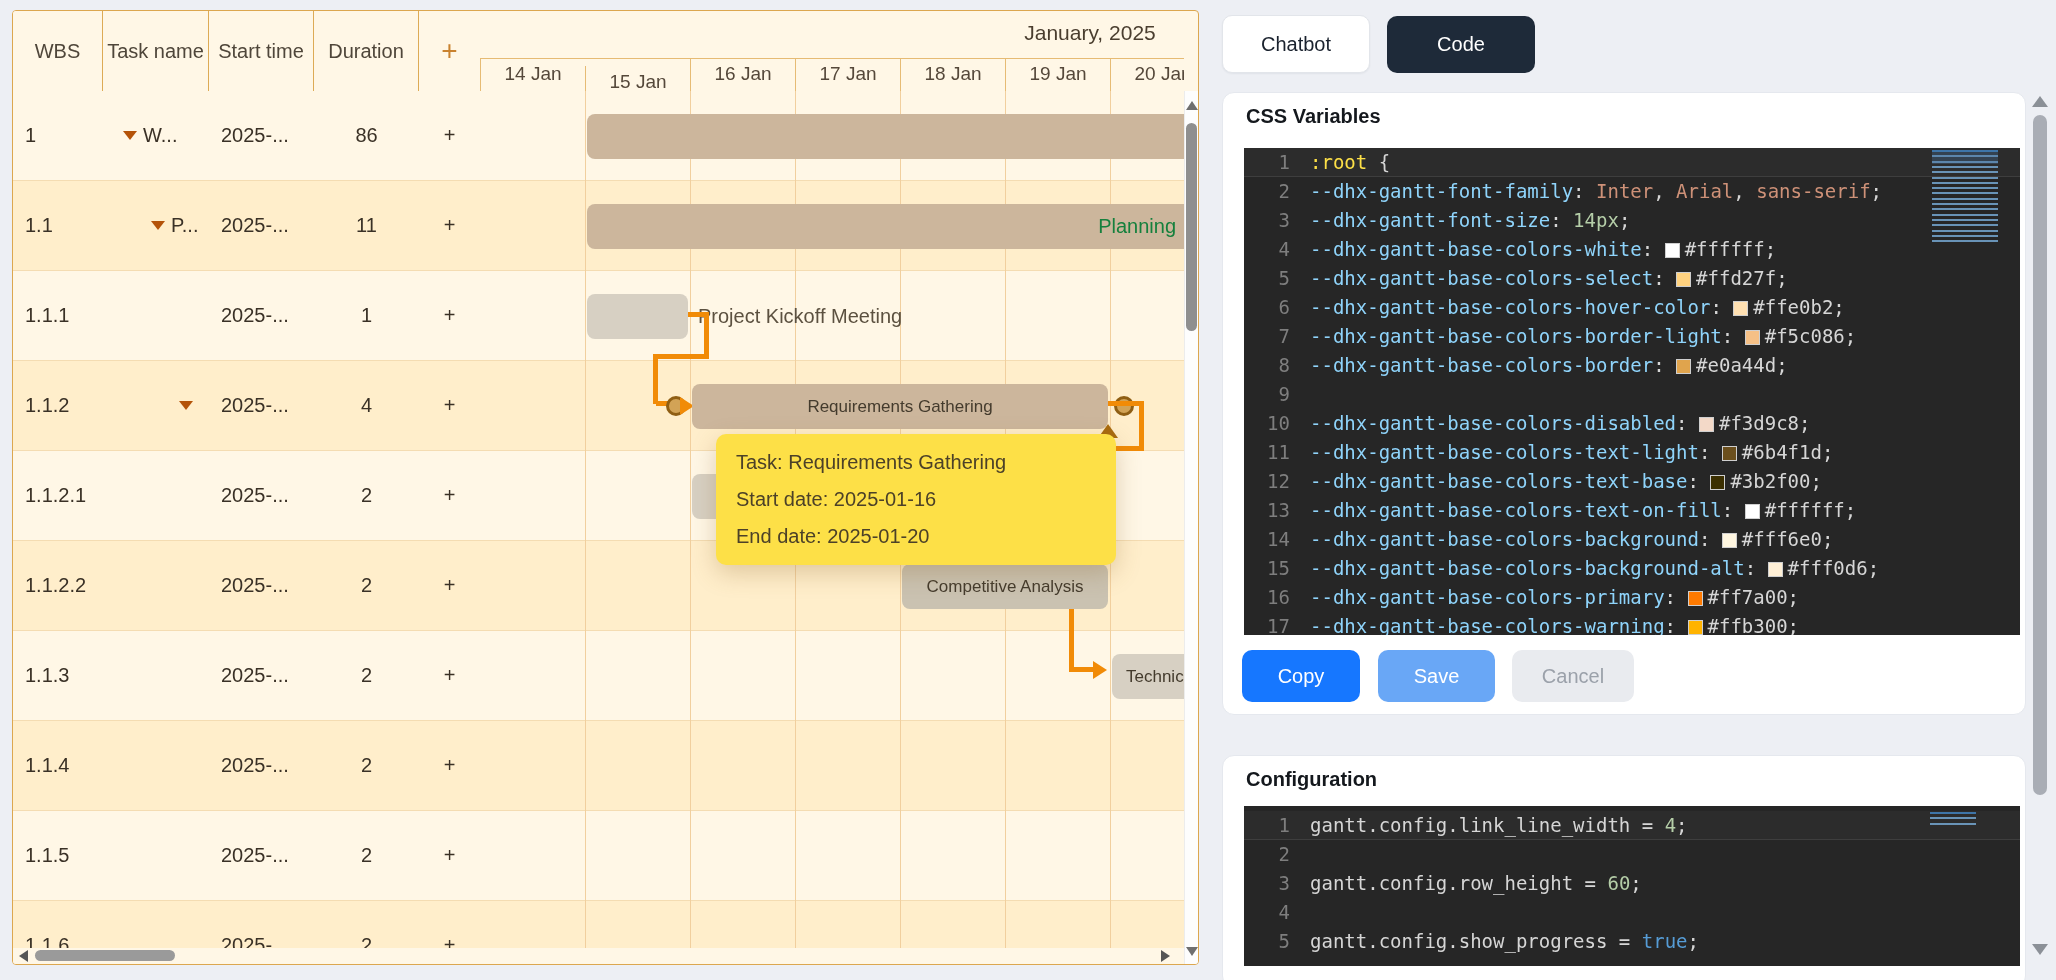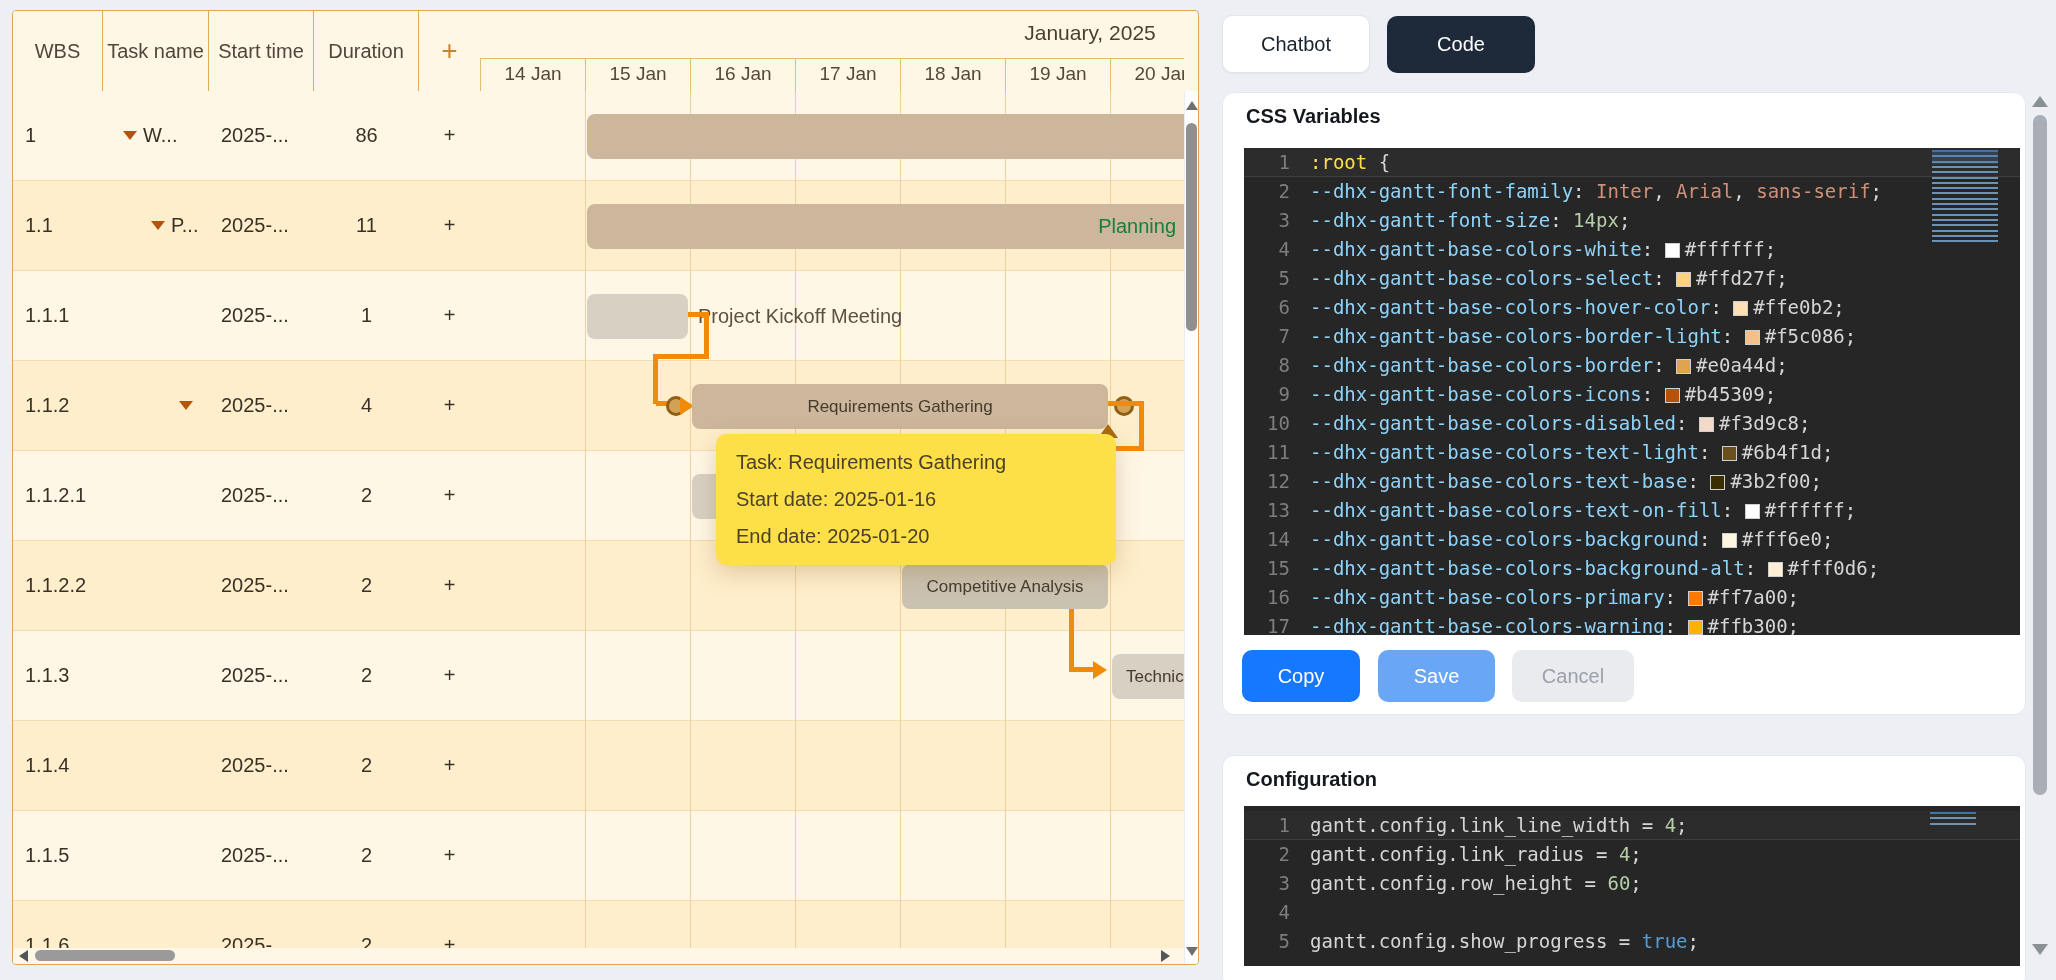--- a/index.html
+++ b/index.html
@@ -191,21 +191,21 @@
           <div class="g-add">+</div>
         </div>
       </div>
 
     <div class="tl-header">
       <div class="month-row">
         <div class="month-label">January, 2025</div>
       </div>
       <div>
           <div class="day-cell" style="left: 0px;">14 Jan</div>
-          <div class="day-cell" style="left: 105px;">15 Jan</div>
+          <div class="day-cell" style="left: 105px; margin-top: 8px;">15 Jan</div>
           <div class="day-cell" style="left: 210px;">16 Jan</div>
           <div class="day-cell" style="left: 315px;">17 Jan</div>
           <div class="day-cell" style="left: 420px;">18 Jan</div>
           <div class="day-cell" style="left: 525px;">19 Jan</div>
           <div class="day-cell" style="left: 630px;">20 Jan</div>
         </div>
     </div>
 
     <div class="tl-body">
         <div class="tl-row alt" style="top: 810px;"></div>
@@ -288,21 +288,21 @@
   <div class="editor editor1">
     <div>
         <div class="cl active"><div class="ln">1</div><div class="code"><span class="tk-sel">:root</span><span class="tk-pln"> {</span></div></div>
         <div class="cl"><div class="ln">2</div><div class="code"><span class="tk-prop">--dhx-gantt-font-family</span><span class="tk-pln">: </span><span class="tk-val">Inter</span><span class="tk-pln">, </span><span class="tk-val">Arial</span><span class="tk-pln">, </span><span class="tk-val">sans-serif</span><span class="tk-pln">;</span></div></div>
         <div class="cl"><div class="ln">3</div><div class="code"><span class="tk-prop">--dhx-gantt-font-size</span><span class="tk-pln">: </span><span class="tk-num">14px</span><span class="tk-pln">;</span></div></div>
         <div class="cl"><div class="ln">4</div><div class="code"><span class="tk-prop">--dhx-gantt-base-colors-white</span><span class="tk-pln">: </span><div class="swatch" style="background: rgb(255, 255, 255);"></div><span class="tk-pln">#ffffff</span><span class="tk-pln">;</span></div></div>
         <div class="cl"><div class="ln">5</div><div class="code"><span class="tk-prop">--dhx-gantt-base-colors-select</span><span class="tk-pln">: </span><div class="swatch" style="background: rgb(255, 210, 127);"></div><span class="tk-pln">#ffd27f</span><span class="tk-pln">;</span></div></div>
         <div class="cl"><div class="ln">6</div><div class="code"><span class="tk-prop">--dhx-gantt-base-colors-hover-color</span><span class="tk-pln">: </span><div class="swatch" style="background: rgb(255, 224, 178);"></div><span class="tk-pln">#ffe0b2</span><span class="tk-pln">;</span></div></div>
         <div class="cl"><div class="ln">7</div><div class="code"><span class="tk-prop">--dhx-gantt-base-colors-border-light</span><span class="tk-pln">: </span><div class="swatch" style="background: rgb(245, 192, 134);"></div><span class="tk-pln">#f5c086</span><span class="tk-pln">;</span></div></div>
         <div class="cl"><div class="ln">8</div><div class="code"><span class="tk-prop">--dhx-gantt-base-colors-border</span><span class="tk-pln">: </span><div class="swatch" style="background: rgb(224, 164, 77);"></div><span class="tk-pln">#e0a44d</span><span class="tk-pln">;</span></div></div>
-        <div class="cl"><div class="ln">9</div><div class="code"><span class="tk-prop">--dhx-gantt-base-colors-icons</span><span class="tk-pln">: </span><div class="swatch" style="background: rgb(180, 83, 9);"></div><span class="tk-pln">#b45309</span><span class="tk-pln">;</span></div></div>
+        <div class="cl"><div class="ln">9</div></div>
         <div class="cl"><div class="ln">10</div><div class="code"><span class="tk-prop">--dhx-gantt-base-colors-disabled</span><span class="tk-pln">: </span><div class="swatch" style="background: rgb(243, 217, 200);"></div><span class="tk-pln">#f3d9c8</span><span class="tk-pln">;</span></div></div>
         <div class="cl"><div class="ln">11</div><div class="code"><span class="tk-prop">--dhx-gantt-base-colors-text-light</span><span class="tk-pln">: </span><div class="swatch" style="background: rgb(107, 79, 29);"></div><span class="tk-pln">#6b4f1d</span><span class="tk-pln">;</span></div></div>
         <div class="cl"><div class="ln">12</div><div class="code"><span class="tk-prop">--dhx-gantt-base-colors-text-base</span><span class="tk-pln">: </span><div class="swatch" style="background: rgb(59, 47, 0);"></div><span class="tk-pln">#3b2f00</span><span class="tk-pln">;</span></div></div>
         <div class="cl"><div class="ln">13</div><div class="code"><span class="tk-prop">--dhx-gantt-base-colors-text-on-fill</span><span class="tk-pln">: </span><div class="swatch" style="background: rgb(255, 255, 255);"></div><span class="tk-pln">#ffffff</span><span class="tk-pln">;</span></div></div>
         <div class="cl"><div class="ln">14</div><div class="code"><span class="tk-prop">--dhx-gantt-base-colors-background</span><span class="tk-pln">: </span><div class="swatch" style="background: rgb(255, 246, 224);"></div><span class="tk-pln">#fff6e0</span><span class="tk-pln">;</span></div></div>
         <div class="cl"><div class="ln">15</div><div class="code"><span class="tk-prop">--dhx-gantt-base-colors-background-alt</span><span class="tk-pln">: </span><div class="swatch" style="background: rgb(255, 240, 214);"></div><span class="tk-pln">#fff0d6</span><span class="tk-pln">;</span></div></div>
         <div class="cl"><div class="ln">16</div><div class="code"><span class="tk-prop">--dhx-gantt-base-colors-primary</span><span class="tk-pln">: </span><div class="swatch" style="background: rgb(255, 122, 0);"></div><span class="tk-pln">#ff7a00</span><span class="tk-pln">;</span></div></div>
         <div class="cl"><div class="ln">17</div><div class="code"><span class="tk-prop">--dhx-gantt-base-colors-warning</span><span class="tk-pln">: </span><div class="swatch" style="background: rgb(255, 179, 0);"></div><span class="tk-pln">#ffb300</span><span class="tk-pln">;</span></div></div>
       </div>
   </div>
@@ -310,21 +310,21 @@
   <div class="btn copy">Copy</div>
   <div class="btn save">Save</div>
   <div class="btn cancel">Cancel</div>
 
   <div class="card card2">
     <div class="card-title" style="top:12px">Configuration</div>
   </div>
   <div class="editor editor2">
     <div>
         <div class="cl active"><div class="ln">1</div><div class="code"><span class="tk-pln">gantt.config.link_line_width</span><span class="tk-pln"> = </span><span class="tk-num">4</span><span class="tk-pln">;</span></div></div>
-        <div class="cl"><div class="ln">2</div><div class="code"><span class="tk-pln">gantt.config.link_radius</span><span class="tk-pln"> = </span><span class="tk-num">4</span><span class="tk-pln">;</span></div></div>
+        <div class="cl"><div class="ln">2</div></div>
         <div class="cl"><div class="ln">3</div><div class="code"><span class="tk-pln">gantt.config.row_height</span><span class="tk-pln"> = </span><span class="tk-num">60</span><span class="tk-pln">;</span></div></div>
         <div class="cl"><div class="ln">4</div></div>
         <div class="cl"><div class="ln">5</div><div class="code"><span class="tk-pln">gantt.config.show_progress</span><span class="tk-pln"> = </span><span class="tk-kw">true</span><span class="tk-pln">;</span></div></div>
       </div>
   </div>
   <div class="minimap minimap2"></div>
 
   <div class="pg-up"></div>
   <div class="pg-thumb"></div>
   <div class="pg-dn"></div>

